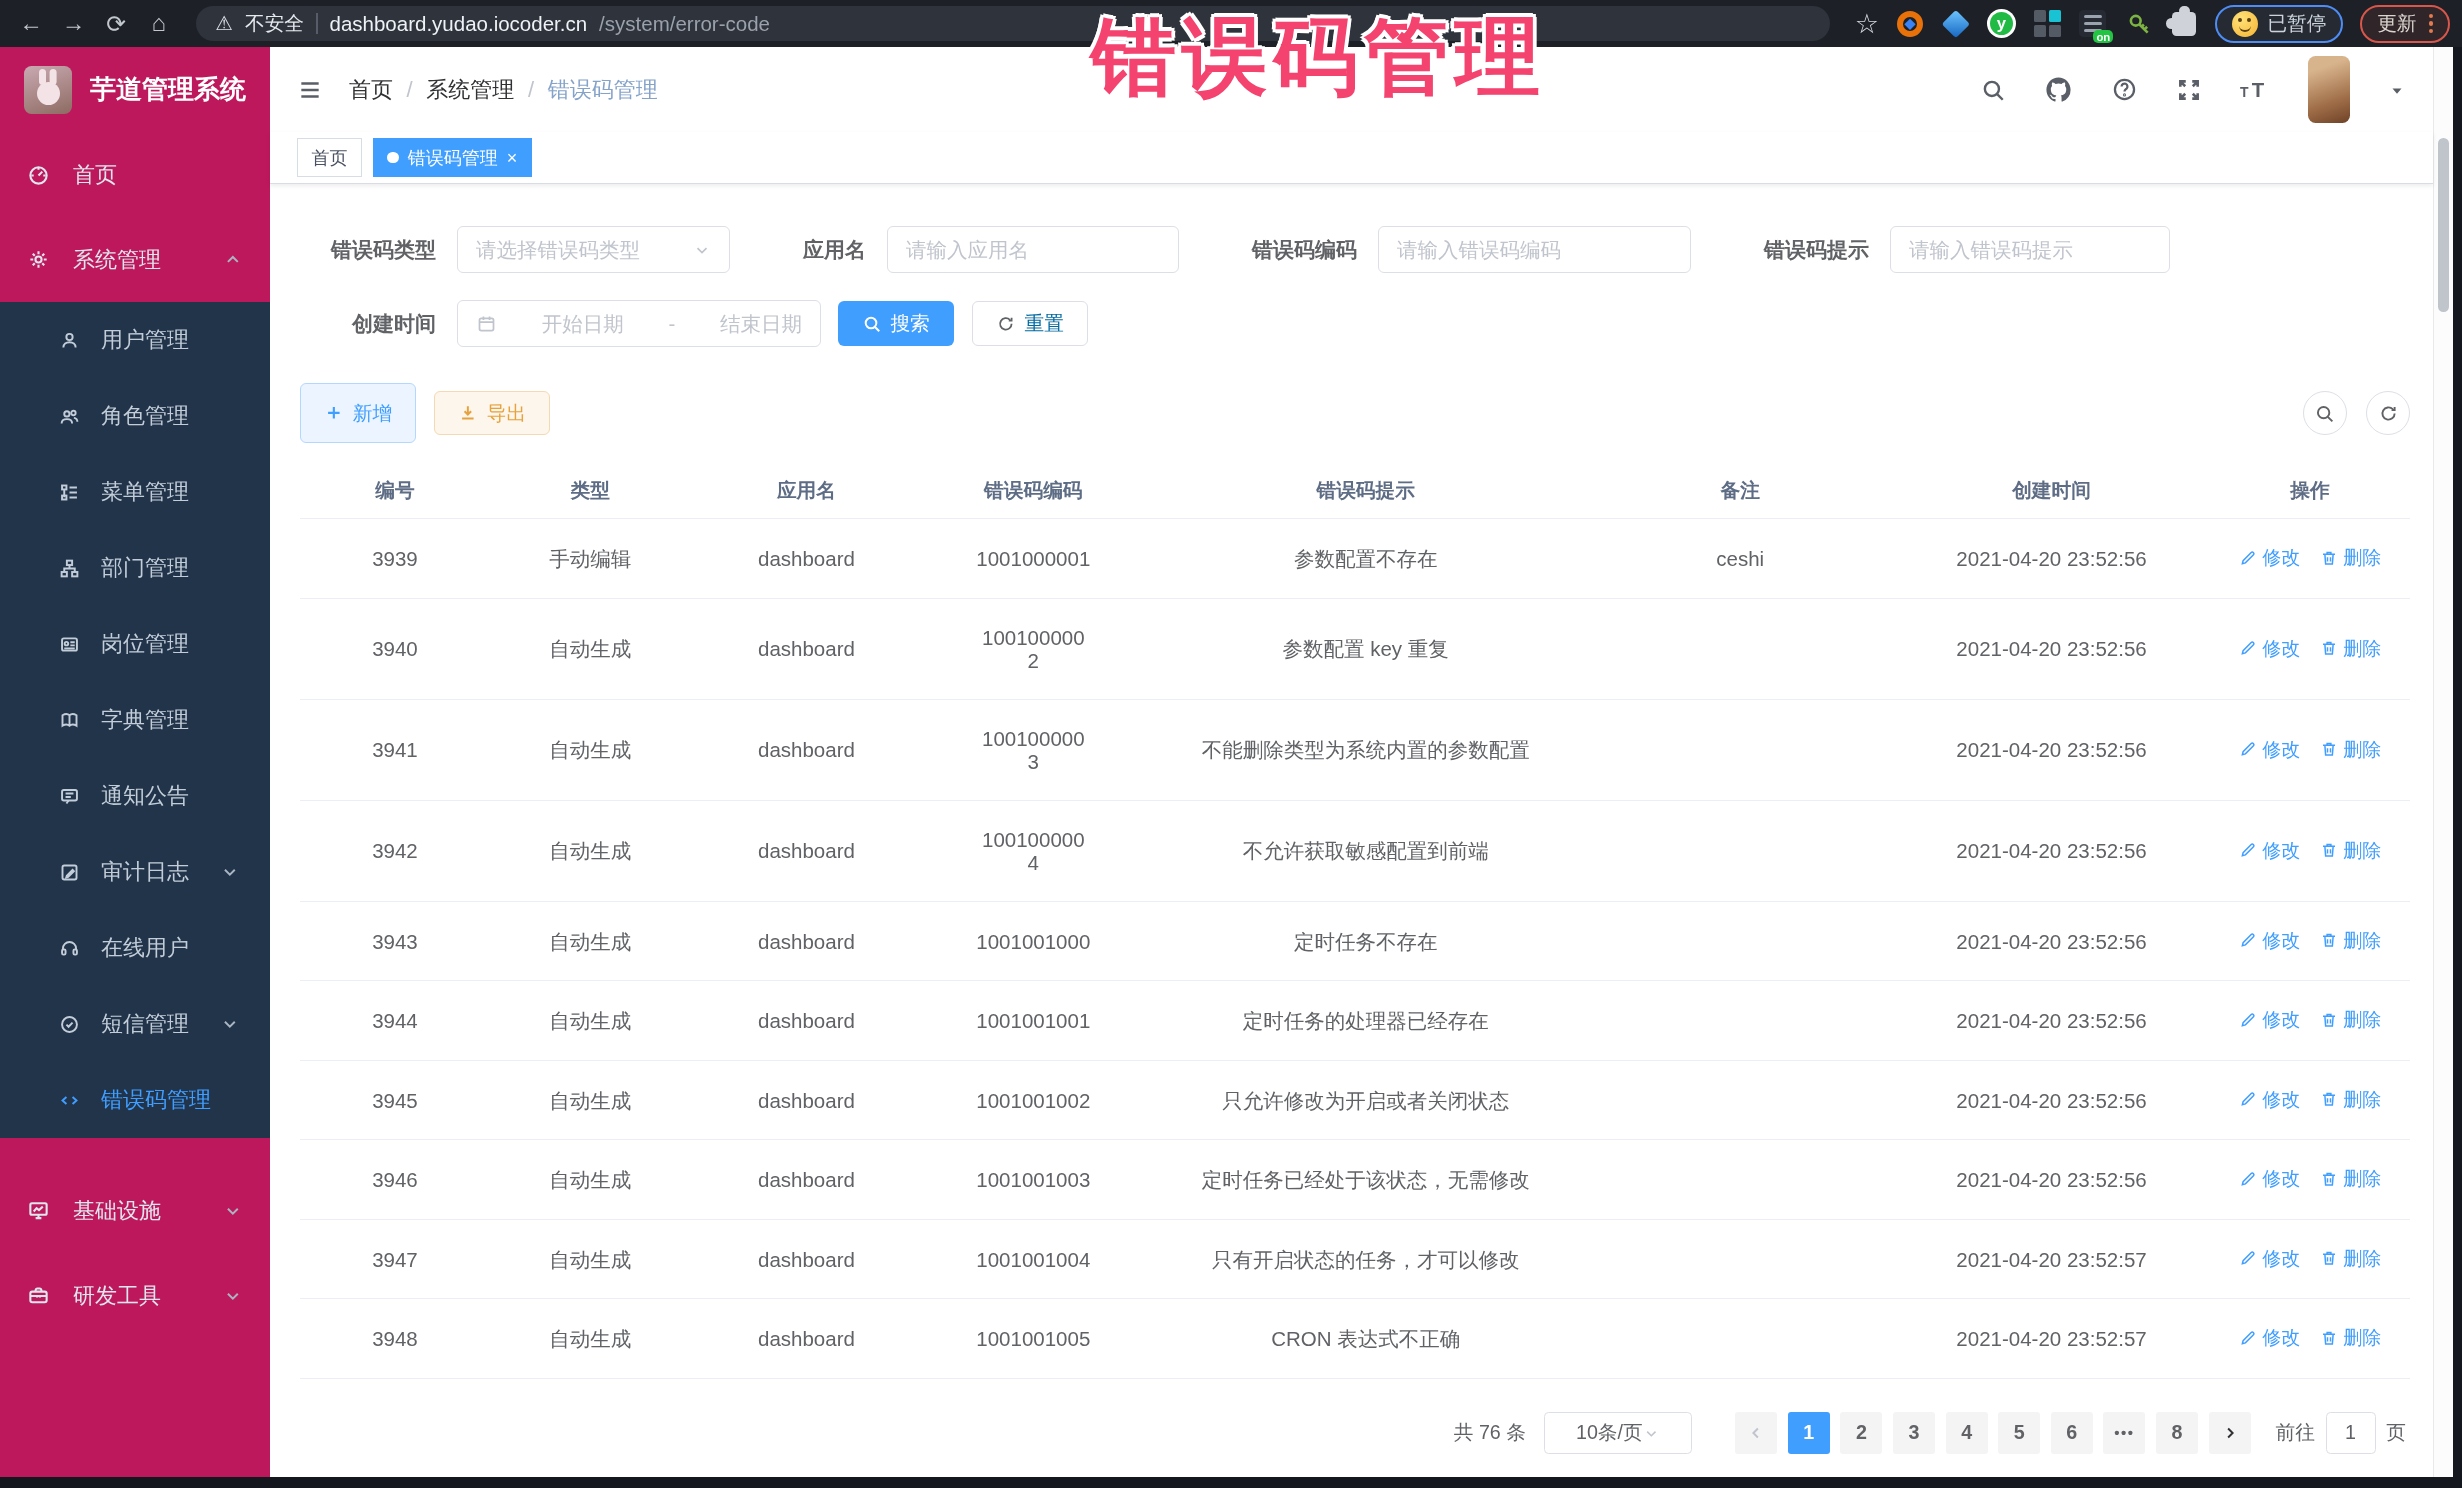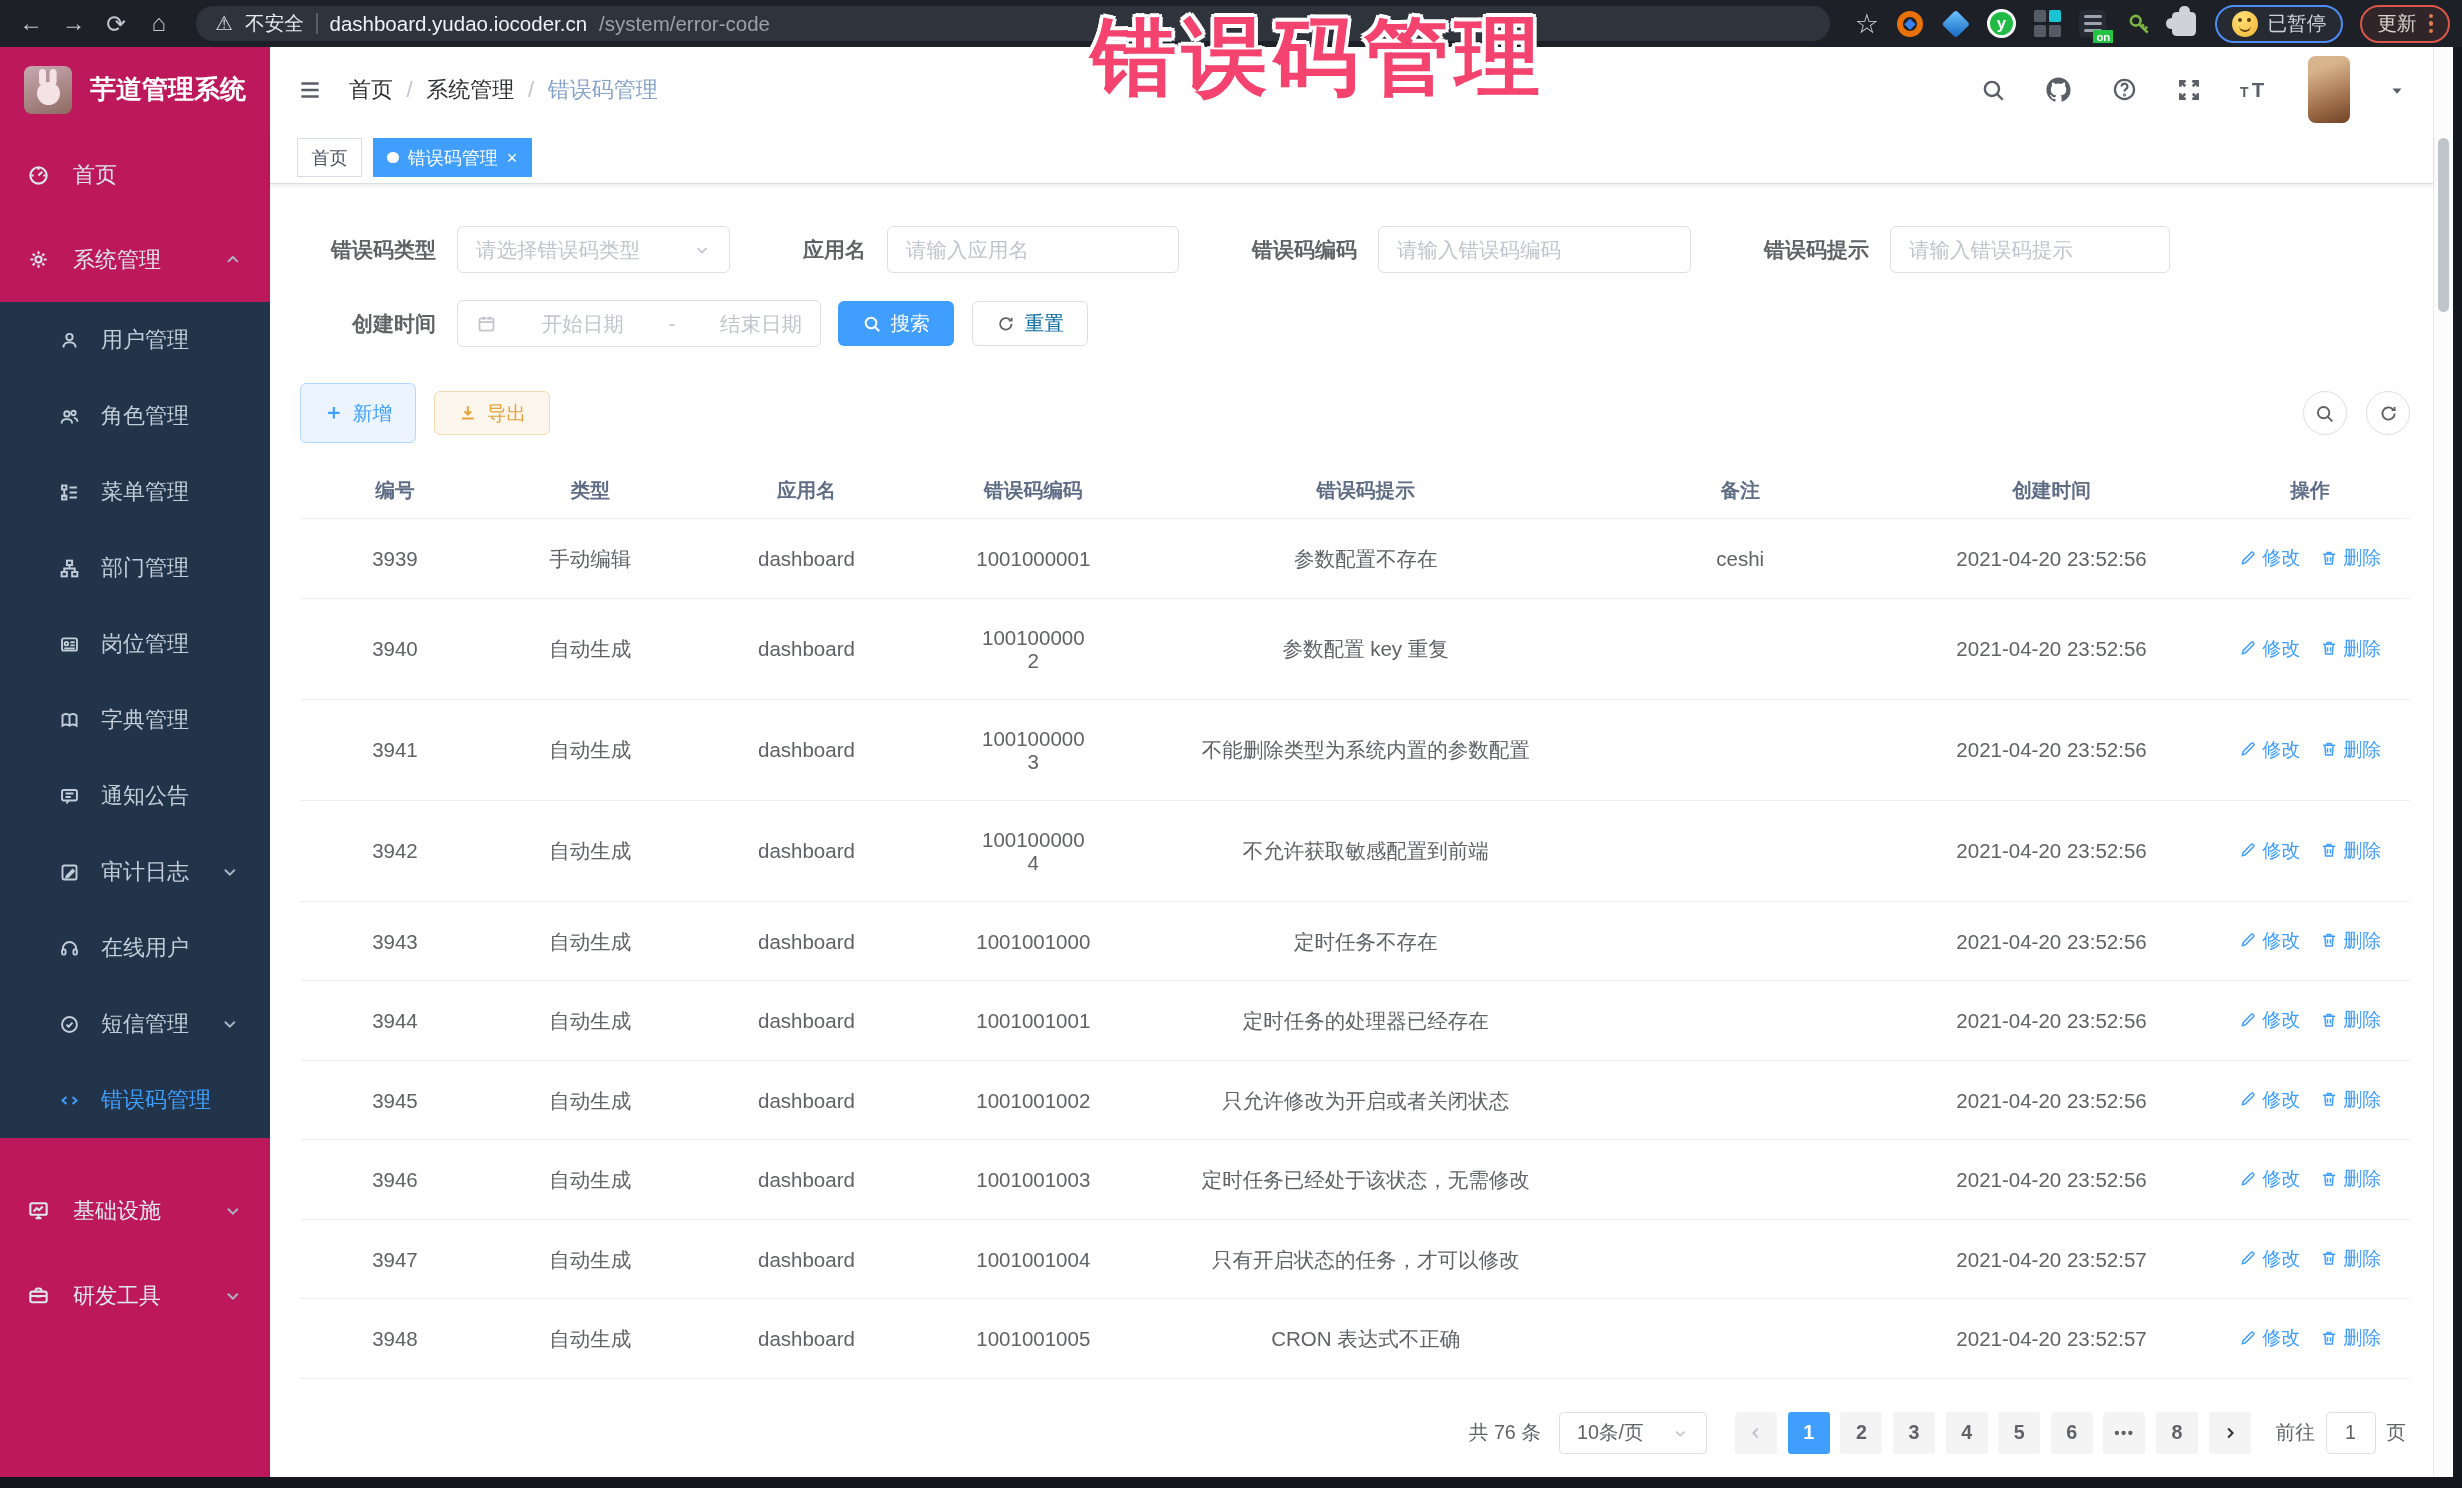--- a/index.html
+++ b/index.html
@@ -26,21 +26,21 @@
   .ring{width:26px;height:26px;border:6.8px solid #e8710a;border-radius:50%;position:relative}
   .ring i{position:absolute;left:50%;top:50%;width:7.6px;height:7.6px;background:#3b82f6;transform:translate(-50%,-50%) rotate(45deg)}
   .gem{width:19.7px;height:19.7px;background:linear-gradient(135deg,#6ec6ff,#1565c0);transform:rotate(45deg);border-radius:3px}
   .ycirc{width:29px;height:29px;border-radius:50%;background:#fff;display:flex;align-items:center;justify-content:center}
   .ycirc b{width:23px;height:23px;border-radius:50%;background:#21ba45;color:#fff;font-size:16.7px;display:flex;align-items:center;justify-content:center}
   .grid2{display:grid;grid-template-columns:12px 12px;grid-gap:3px}
   .grid2 i{width:12px;height:12px;background:#555b64;border-radius:1.5px}
   .grid2 i.c{background:#19c3d4}
   .lst{width:27px;height:27px;border-radius:4.5px;background:#262b33;display:flex;flex-direction:column;justify-content:center;gap:3.8px;padding:0 4.5px}
   .lst i{height:3px;background:#9aa3ae;border-radius:1.5px}
-  .badge-on{position:absolute;right:-6px;bottom:-5.3px;background:#23c343;color:#fff;font-size:11.4px;font-weight:bold;padding:0.8px 3px;border-radius:0}
+  .badge-on{position:absolute;right:-6px;bottom:-5.3px;background:#23c343;color:#fff;font-size:11.4px;font-weight:bold;padding:0.8px 3px;border-radius:5px}
   .keyic{color:#7cb342}
   .puz{width:24px;height:24px;background:#cfd3d9;border-radius:4.5px;position:relative}
   .puz:before{content:"";position:absolute;top:-6px;left:6.8px;width:10.6px;height:10.6px;border-radius:50%;background:#cfd3d9}
   .puz:after{content:"";position:absolute;left:-6px;top:6.8px;width:10.6px;height:10.6px;border-radius:50%;background:#cfd3d9}
   .chip{height:38px;border-radius:19.7px;display:flex;align-items:center;gap:9px;padding:0 15px;font-size:19.7px}
   .chip.paused{border:2.3px solid #4e8df6;background:#262b33;color:#ccd3dd}
   .face{width:26px;height:26px;border-radius:50%;background:radial-gradient(circle at 35% 30%,#ffe27a,#f5b331);position:relative}
   .face:before{content:"";position:absolute;left:6px;top:7.6px;width:3.8px;height:3.8px;border-radius:50%;background:#5c4010;box-shadow:9px 0 0 #5c4010}
   .face:after{content:"";position:absolute;left:6.8px;top:13px;width:12px;height:6px;border-bottom:2.3px solid #5c4010;border-radius:0 0 7.6px 7.6px}
   .chip.update{border:2.3px solid #d9564a;background:#30262a;color:#d9d4ce;gap:12px}
@@ -109,21 +109,21 @@
   
   table{width:100%;border-collapse:collapse;table-layout:fixed}
   thead th{font-size:19.7px;font-weight:700;color:#5e6d85;padding:14.4px 7.6px;border-bottom:0.8px solid #ebeef5;text-align:center}
   tbody td{font-size:20.5px;color:#606266;padding:27px 9px;border-bottom:0.8px solid #ebeef5;text-align:center;line-height:23px;overflow:hidden}
   td.col-code{white-space:pre-line}
   .op a{color:#409eff;font-size:19px;display:inline-flex;align-items:center;gap:5.3px;margin:0 9.8px;text-decoration:none;cursor:pointer}
 
   
   .pager{display:flex;align-items:center;justify-content:flex-end;margin-top:33px;font-size:19.7px;color:#606266;padding-right:4.5px}
   .ptotal{margin-right:18px}
-  .psel{width:148px;height:42px;border:0.8px solid #dcdfe6;border-radius:4.5px;display:flex;align-items:center;padding:0 17px;color:#606266;margin-right:23px}
+  .psel{width:148px;height:42px;border:0.8px solid #dcdfe6;border-radius:4.5px;display:flex;align-items:center;padding:0 31px;color:#606266;margin-right:38px}
   .page-btn{min-width:42px;height:42px;border:none;background:#f4f4f5;color:#606266;font-size:19.7px;font-weight:600;border-radius:3px;margin:0 5.3px;cursor:pointer;font-family:inherit}
   .page-btn.active{background:#409eff;color:#fff}
   .page-btn.dots{letter-spacing:1.5px;font-size:15px}
   .page-btn.pv{color:#c0c4cc}
   .page-btn.nx{color:#303133}
   .goto{display:flex;align-items:center;gap:10.6px;margin-left:19.7px}
   .goto input{width:50px;height:42px;border:0.8px solid #dcdfe6;border-radius:4.5px;text-align:center;font-size:19.7px;color:#606266;font-family:inherit;outline:none}
 
   .bottom-bar{height:10.6px;background:#14171d}
 </style>

